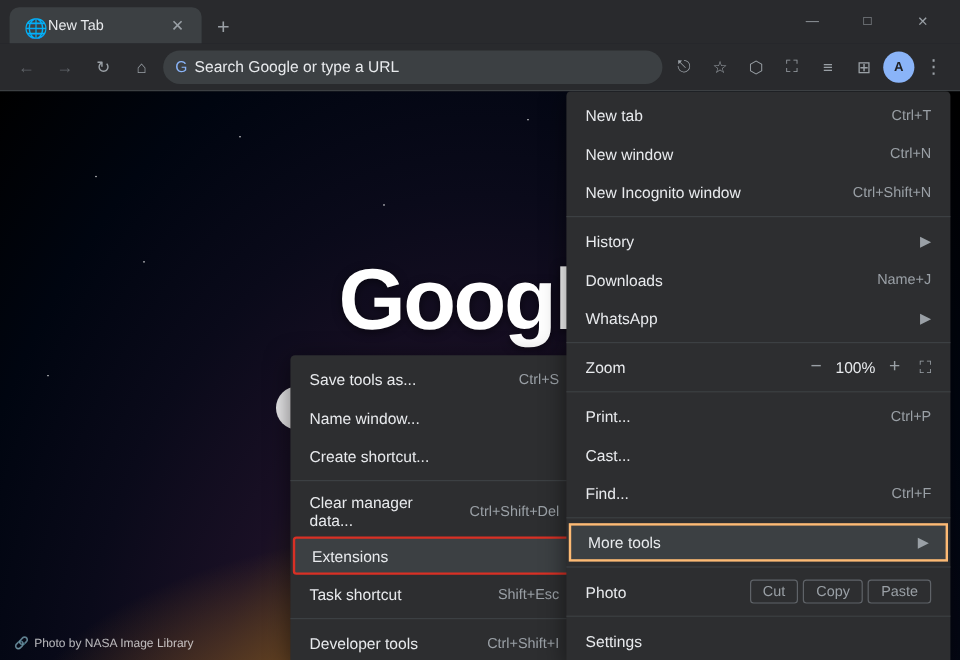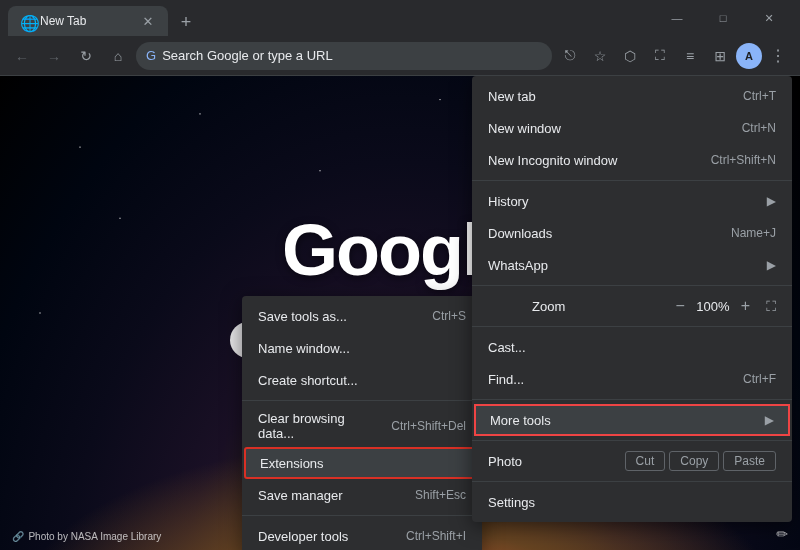--- a/index.html
+++ b/index.html
@@ -282,21 +282,21 @@
     .menu-item .shortcut { color: #9aa0a6; font-size: 12px; margin-left: 12px; }
     .menu-item .arrow { color: #9aa0a6; font-size: 12px; }
     .menu-separator { height: 1px; background: #3c4043; margin: 4px 0; }
 
     .zoom-row {
       display: flex;
       align-items: center;
       padding: 4px 16px;
       min-height: 32px;
     }
-    .zoom-label { flex: 1; margin-left: 44px; }
+    .zoom-label { flex: 1; }
     .zoom-controls { display: flex; align-items: center; gap: 8px; }
     .zoom-btn { color: #9aa0a6; cursor: pointer; font-size: 16px; }
     .zoom-value { color: #e8eaed; font-size: 13px; min-width: 40px; text-align: center; }
     .zoom-fullscreen { color: #9aa0a6; cursor: pointer; font-size: 14px; margin-left: 8px; }
 
     .edit-row {
       display: flex;
       align-items: center;
       padding: 4px 16px;
       min-height: 32px;
@@ -457,29 +457,29 @@
         <div class="menu-item">
           <span class="label">Name window...</span>
           <span class="shortcut"></span>
         </div>
         <div class="menu-item">
           <span class="label">Create shortcut...</span>
           <span class="shortcut"></span>
         </div>
         <div class="menu-separator"></div>
         <div class="menu-item">
-          <span class="label">Clear browsing data...</span>
+          <span class="label">Clear manager data...</span>
           <span class="shortcut">Ctrl+Shift+Del</span>
         </div>
         <div class="menu-item highlight-box" style="margin: 0 2px; padding: 6px 14px; background:#3c4043;">
           <span class="label">Extensions</span>
           <span class="shortcut"></span>
         </div>
         <div class="menu-item">
-          <span class="label">Save manager</span>
+          <span class="label">Task shortcut</span>
           <span class="shortcut">Shift+Esc</span>
         </div>
         <div class="menu-separator"></div>
         <div class="menu-item">
           <span class="label">Developer tools</span>
           <span class="shortcut">Ctrl+Shift+I</span>
         </div>
       </div>
 
       <div class="chrome-menu">
@@ -514,29 +514,33 @@
           <span class="zoom-label">Zoom</span>
           <div class="zoom-controls">
             <span class="zoom-btn">−</span>
             <span class="zoom-value">100%</span>
             <span class="zoom-btn">+</span>
             <span class="zoom-fullscreen">⛶</span>
           </div>
         </div>
         <div class="menu-separator"></div>
         <div class="menu-item">
+          <span class="label">Print...</span>
+          <span class="shortcut">Ctrl+P</span>
+        </div>
+        <div class="menu-item">
           <span class="label">Cast...</span>
         </div>
         <div class="menu-item">
           <span class="label">Find...</span>
           <span class="shortcut">Ctrl+F</span>
         </div>
         <div class="menu-separator"></div>
 
-        <div class="menu-item" style="background:#3c4043; border: 2px solid #ef4444; margin: 0 2px; padding: 6px 14px;">
+        <div class="menu-item" style="background:#3c4043; border: 2px solid #fdba74; margin: 0 2px; padding: 6px 14px;">
           <span class="label">More tools</span>
           <span class="arrow">▶</span>
         </div>
         <div class="menu-separator"></div>
 
         <div class="edit-row">
           <span class="edit-label">Photo</span>
           <div class="edit-btns">
             <button class="edit-btn">Cut</button>
             <button class="edit-btn">Copy</button>

